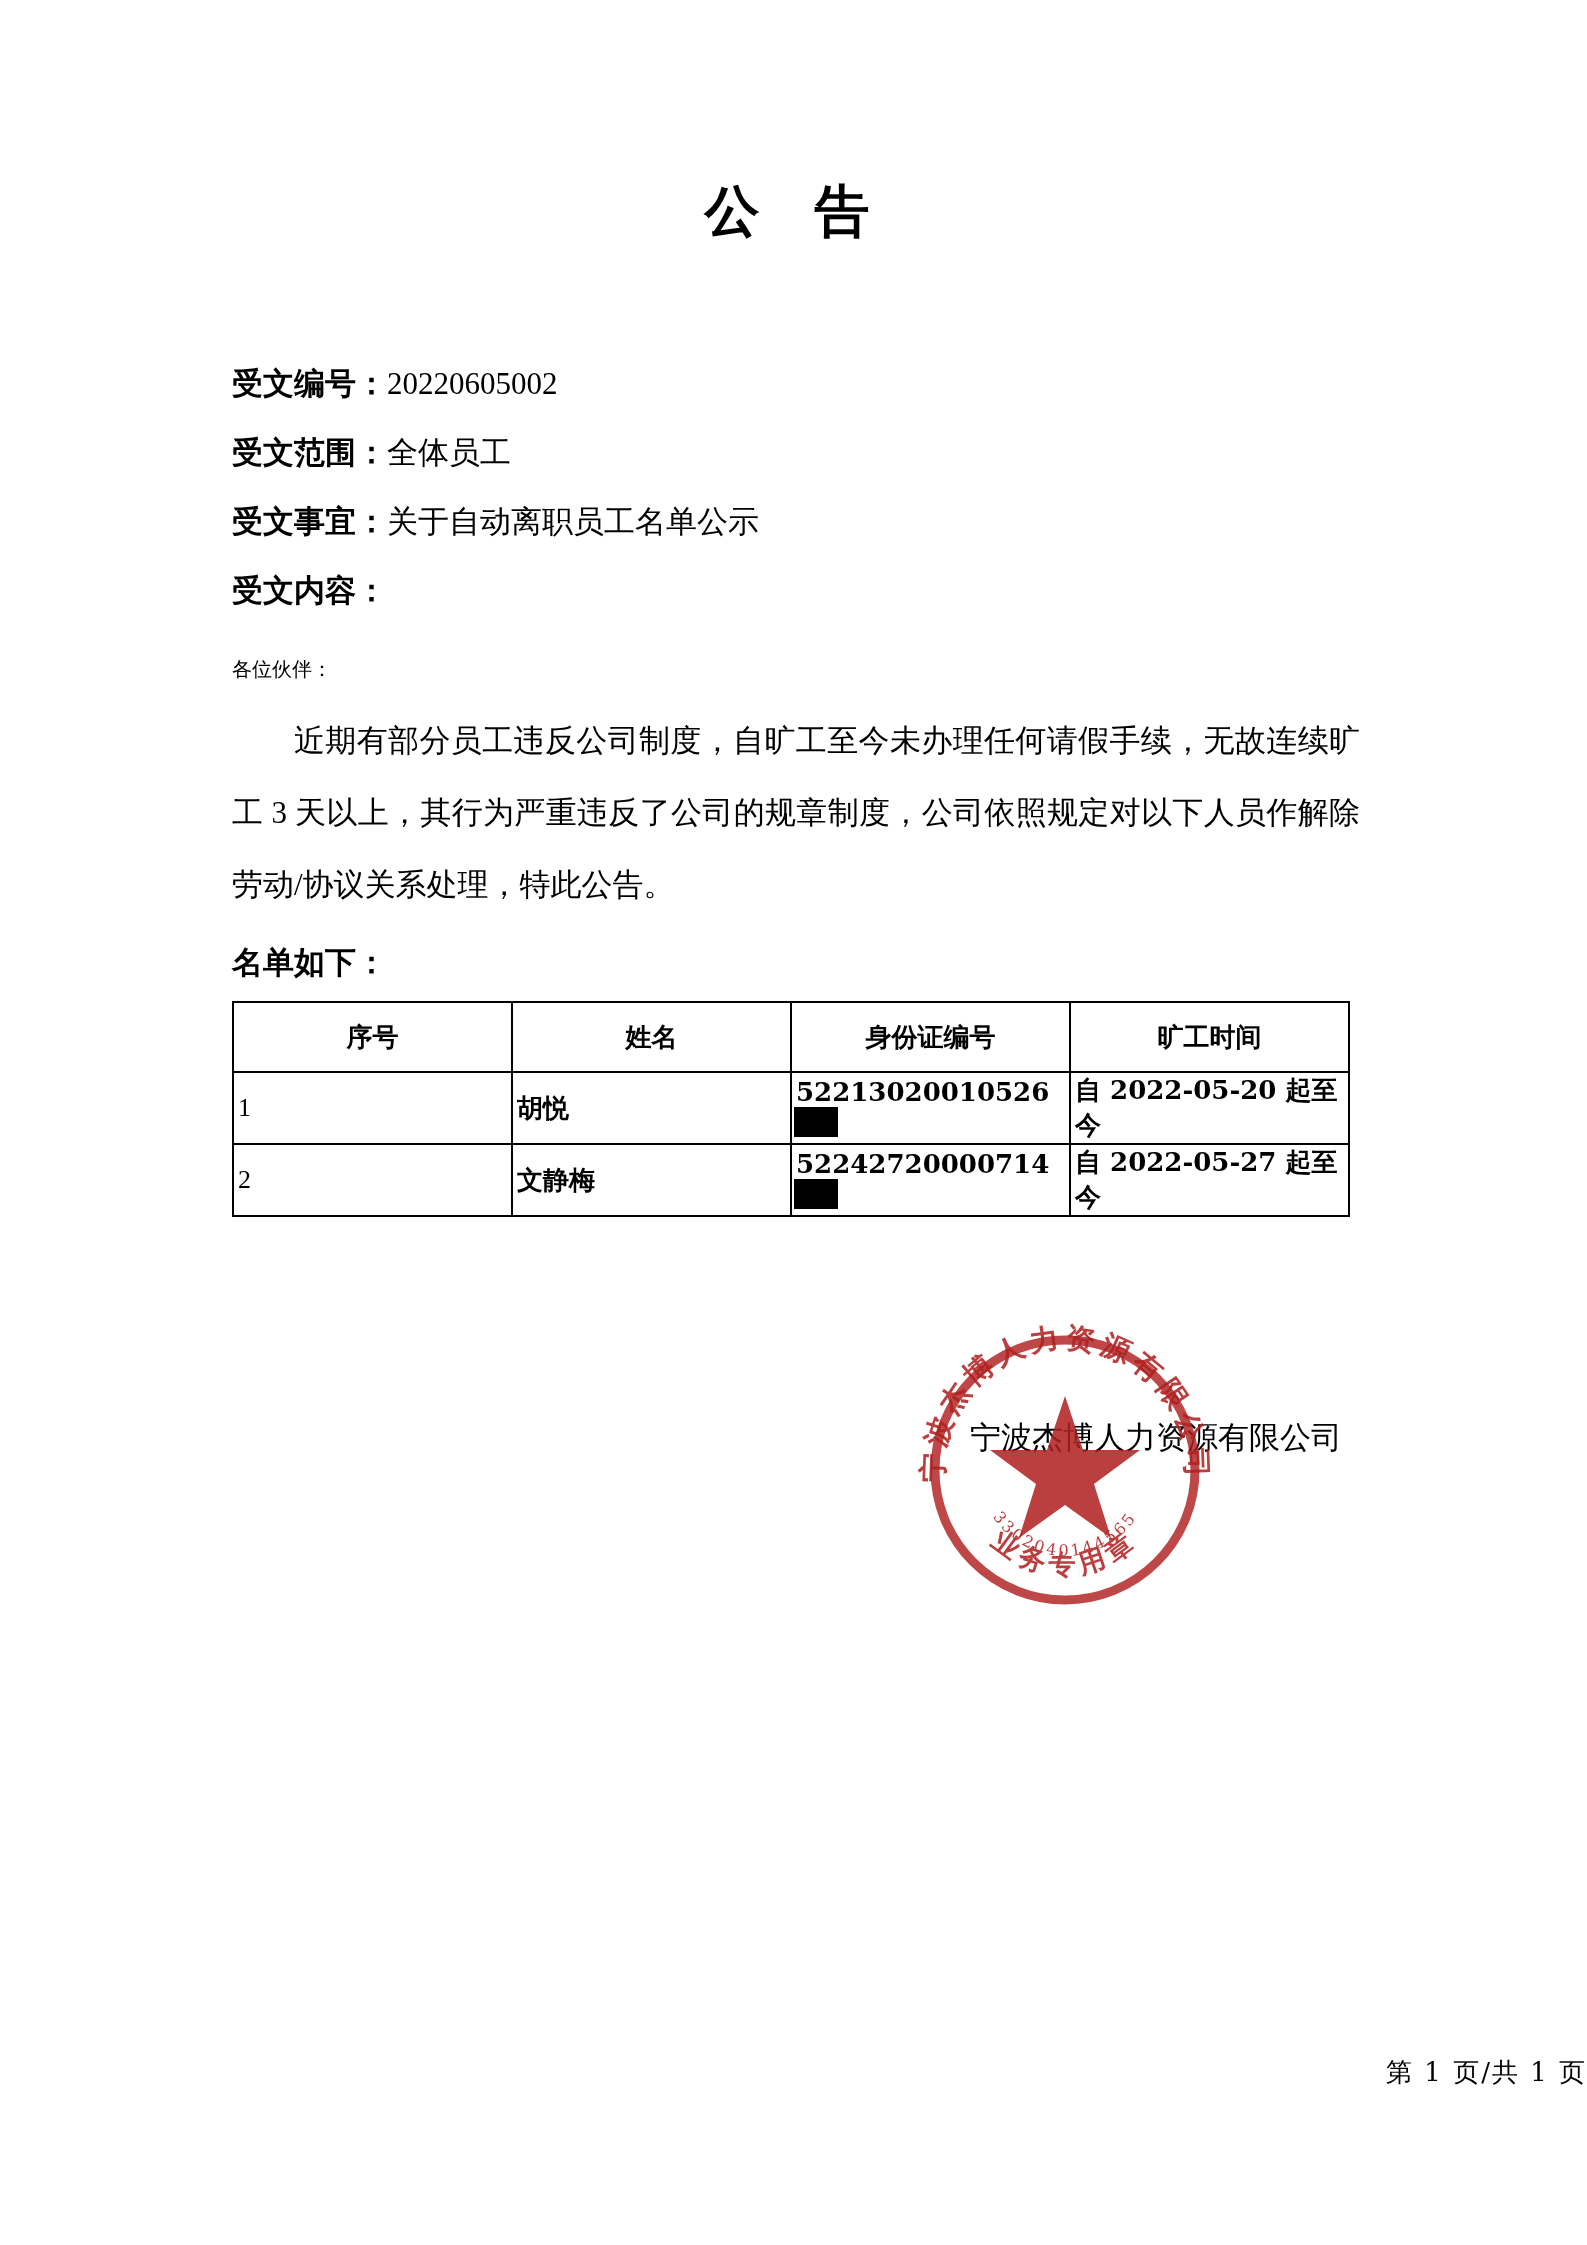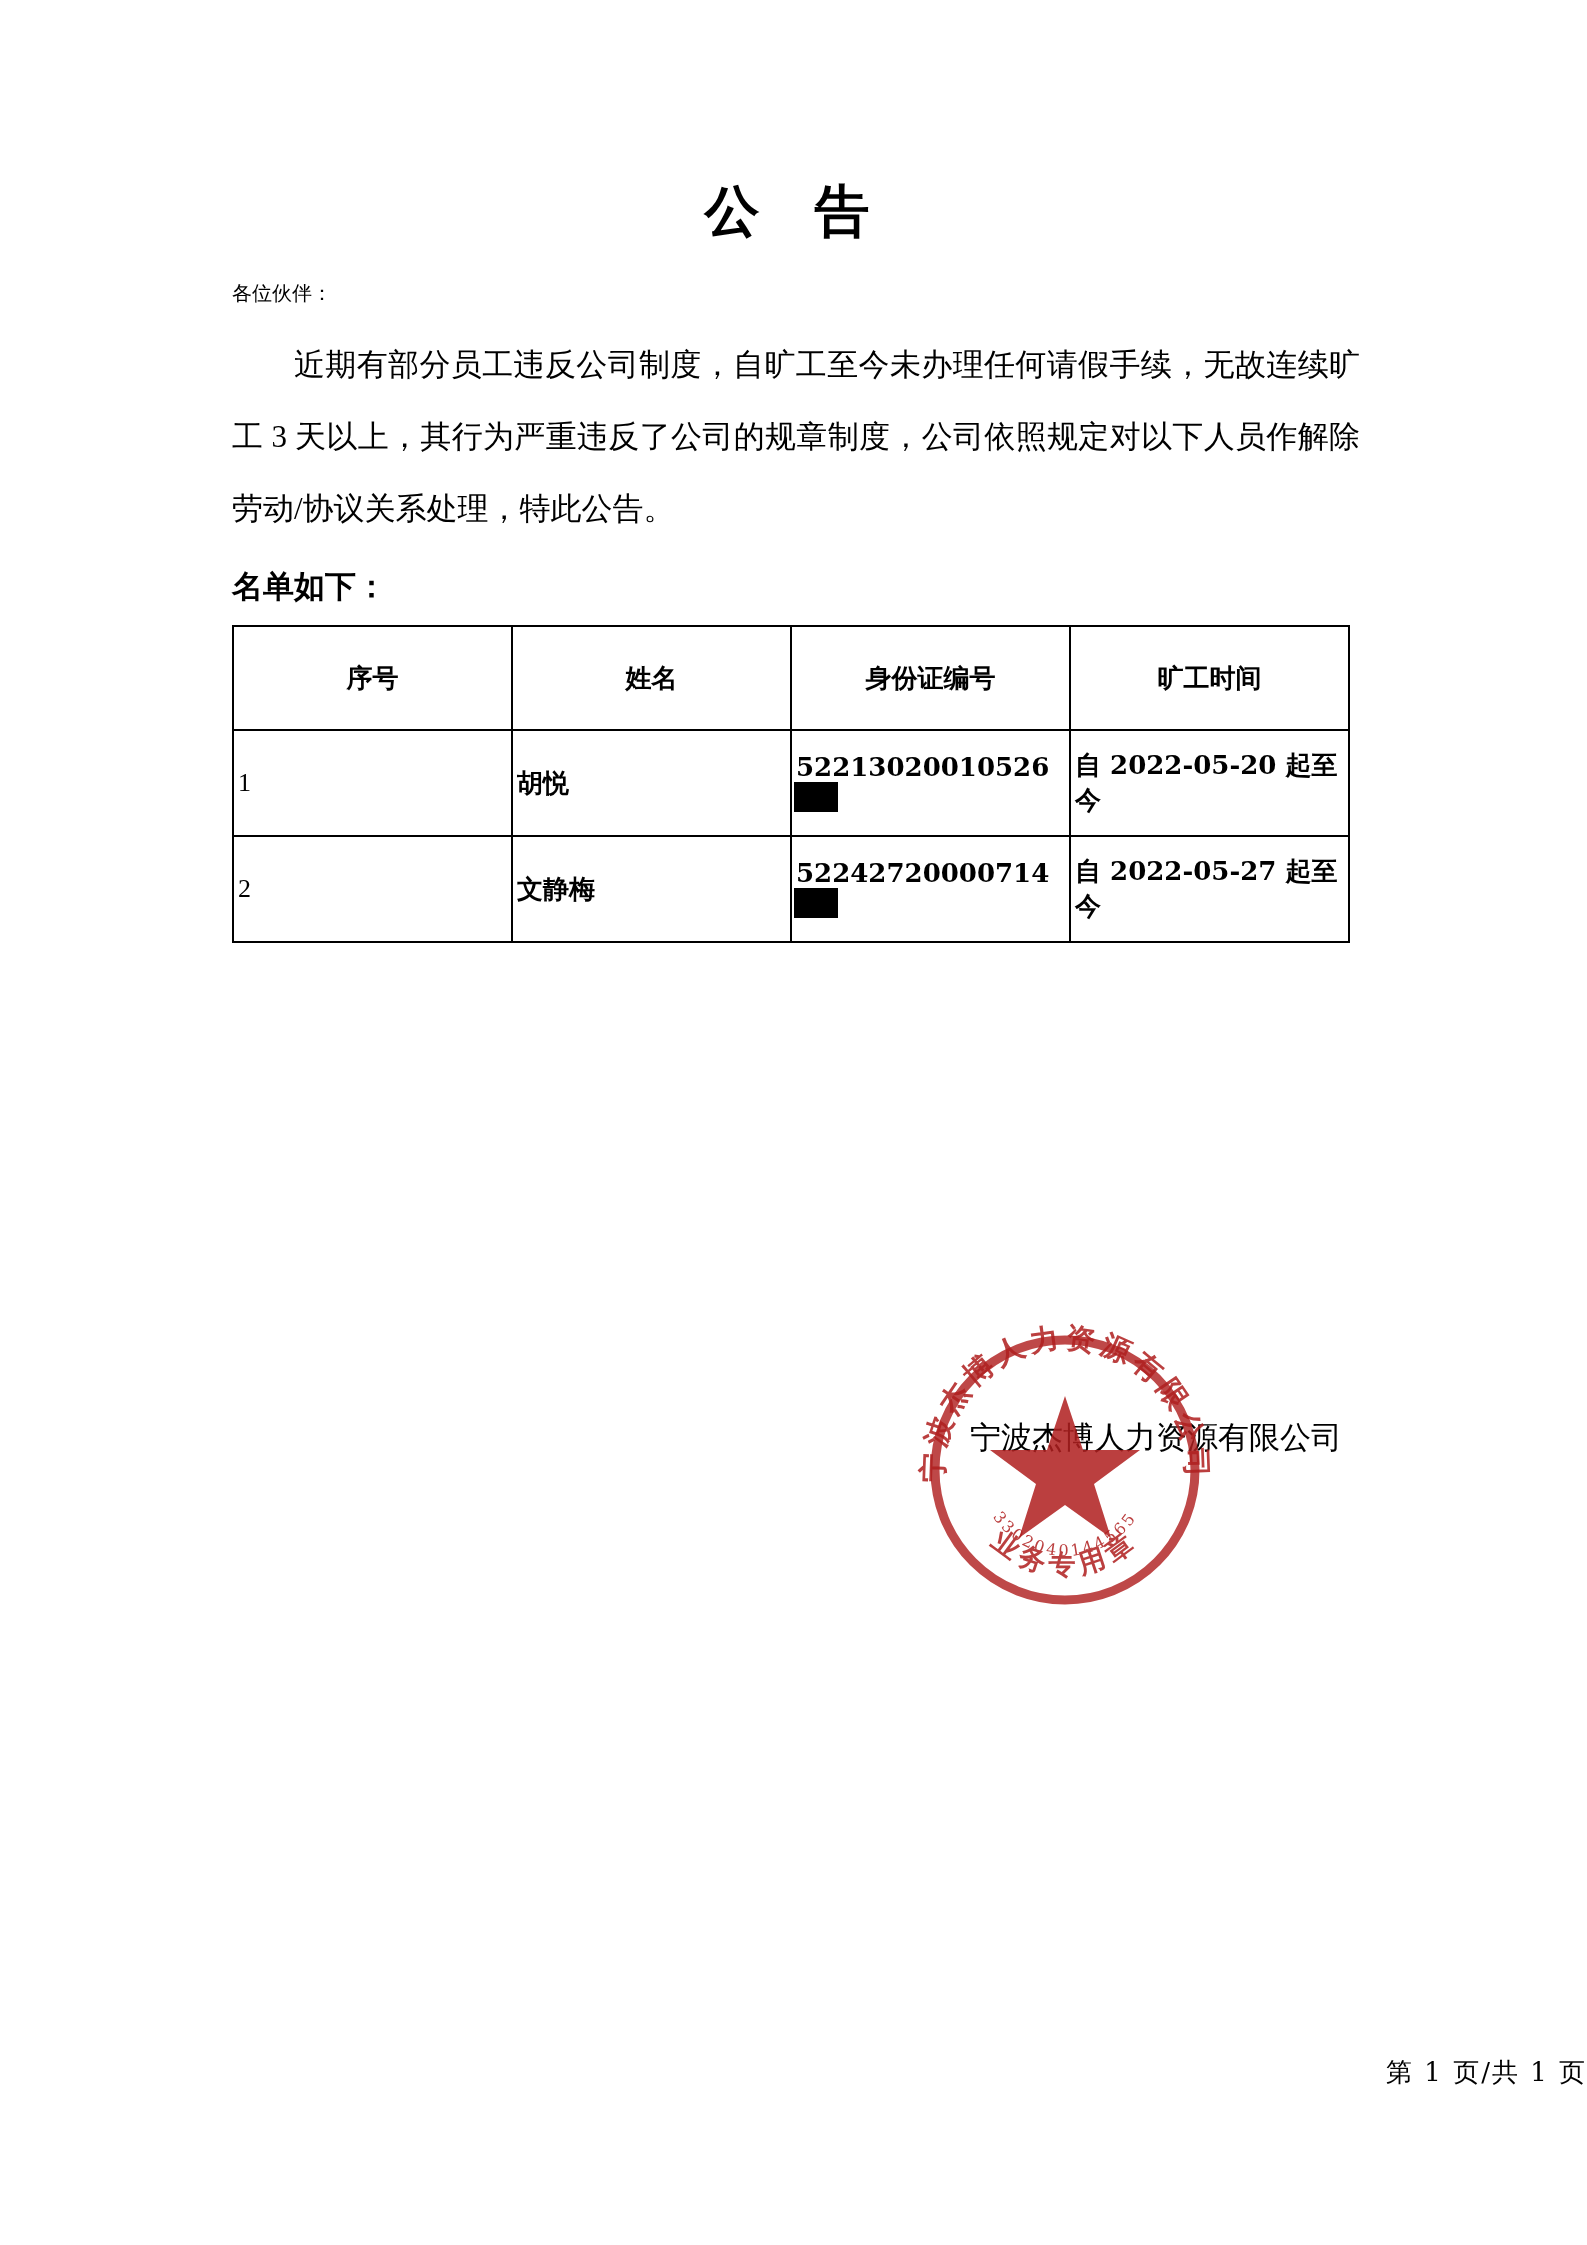--- a/index.html
+++ b/index.html
@@ -84,21 +84,21 @@
     border-collapse: collapse;
     width: 1118px;
     margin-top: 8px;
     table-layout: fixed;
   }
   table.name-table th,
   table.name-table td {
     border: 2px solid #000;
     font-size: 26px;
     height: 68px;
-    padding: 17px 4px;
+    padding: 0 4px;
     font-family: "DejaVu Serif", "Liberation Serif", serif;
   }
   table.name-table th {
     font-weight: bold;
   }
   table.name-table td.c-idx { width: 110px; font-family: "Liberation Serif", serif; }
   table.name-table td.c-name { width: 210px; font-weight: bold; margin-top: 32px; }
   table.name-table td.c-id { width: 355px; font-weight: bold; letter-spacing: 0px; }
   table.name-table td.c-time { font-weight: bold; }
   .redact {
@@ -151,20 +151,34 @@
 </style>
 </head>
 <body>
 
 <div class="page">
 
   <div class="content">
 
     <div class="doc-title">公  告</div>
 
+    <div class="meta-block">
+      <div class="meta-line">
+        <span class="meta-label">受文编号：</span><span class="meta-value">20220605002</span>
+      </div>
+      <div class="meta-line">
+        <span class="meta-label">受文范围：</span><span class="meta-value">全体员工</span>
+      </div>
+      <div class="meta-line">
+        <span class="meta-label">受文事宜：</span><span class="meta-value">关于自动离职员工名单公示</span>
+      </div>
+      <div class="meta-line">
+        <span class="meta-label">受文内容：</span><span class="meta-value"></span>
+      </div>
+    </div>
 
     <div class="salutation">各位伙伴：</div>
 
     <div class="body-para">近期有部分员工违反公司制度，自旷工至今未办理任何请假手续，无故连续旷工 3 天以上，其行为严重违反了公司的规章制度，公司依照规定对以下人员作解除劳动/协议关系处理，特此公告。</div>
 
     <div class="list-intro">名单如下：</div>
 
     <table class="name-table">
       <thead>
         <tr>

